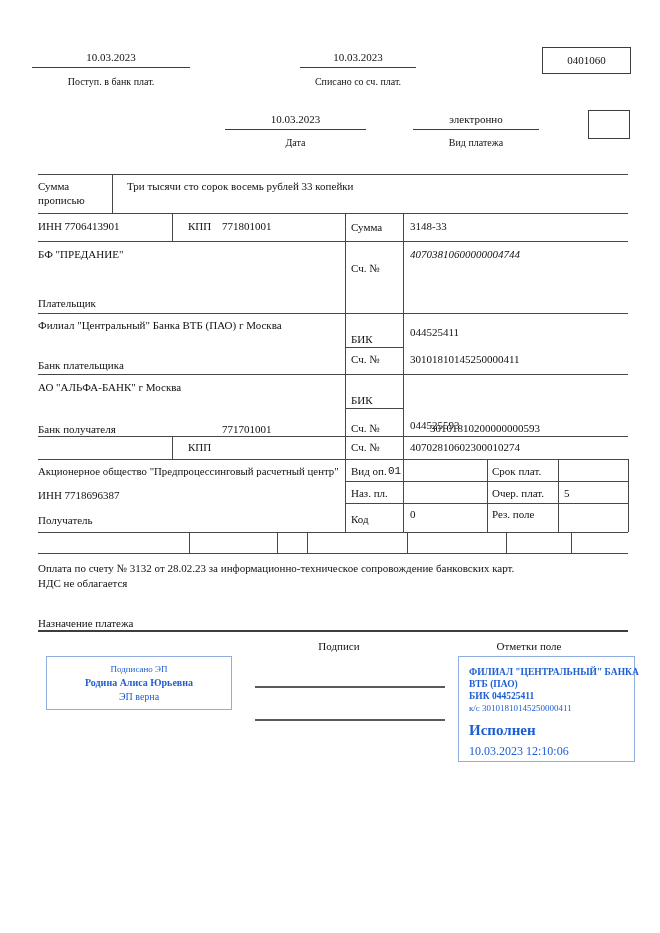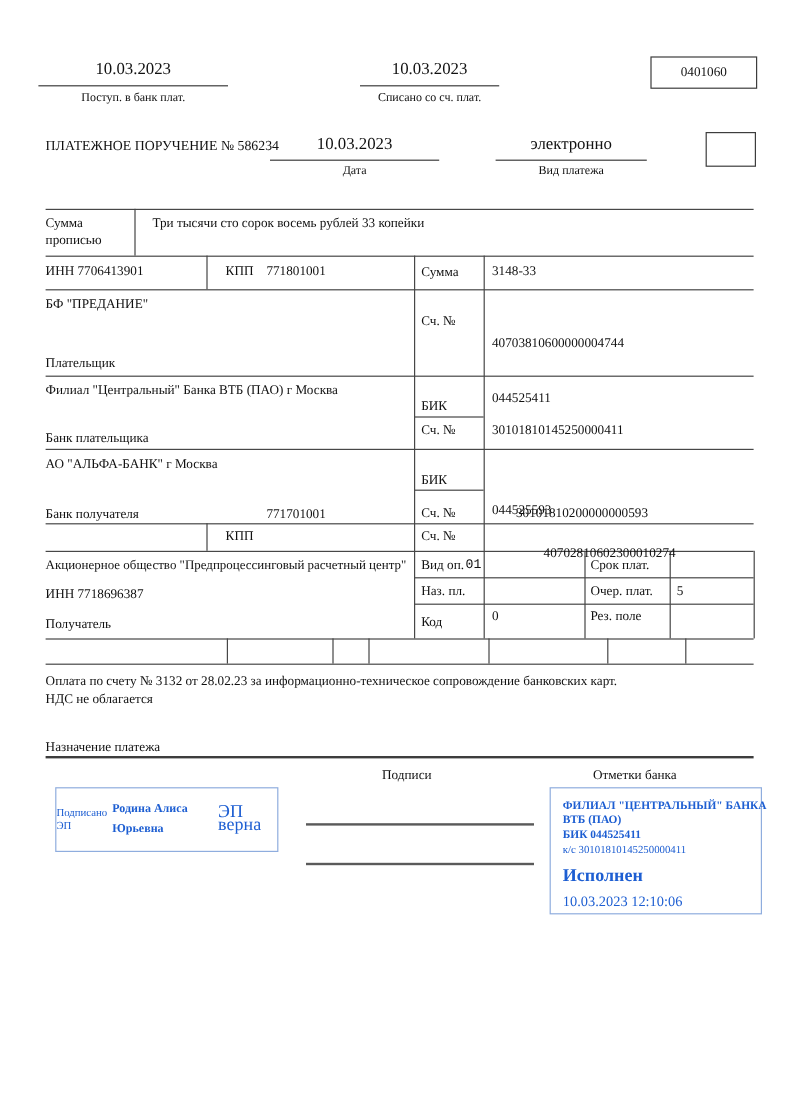--- a/index.html
+++ b/index.html
@@ -7,33 +7,33 @@
     position:relative;
     width:660px;height:933px;
     background:#ffffff;
     font-family:"Liberation Serif","DejaVu Serif",serif;
     color:#111111;
     overflow:hidden;
   }
   .t{position:absolute;font-size:11px;line-height:13px;white-space:nowrap;}
   .small{font-size:10px;}
   .center{text-align:center;}
-  .ufield{position:absolute;text-align:center;font-size:14px;
+  .ufield{position:absolute;text-align:center;font-size:11px;
           border-bottom:1px solid #3d3d3d;padding-bottom:4px;}
   .box{position:absolute;border:1px solid #3d3d3d;box-sizing:border-box;}
   .hline{position:absolute;height:1px;background:#474747;}
   .vline{position:absolute;width:1px;background:#474747;}
   .rule2{position:absolute;height:2px;background:#3d3d3d;}
   .sigline{position:absolute;height:2px;background:#5a5a5a;}
   .stamp{position:absolute;border:1px solid #8fadde;box-sizing:border-box;
          color:#1d5ed2;font-family:"Liberation Serif","DejaVu Serif",serif;}
-  .sig-stamp{display:flex;flex-direction:row;align-items:center;justify-content:center;}
+  .sig-stamp{display:flex;flex-direction:column;align-items:center;justify-content:center;}
   .sig-stamp .s1{font-size:9px;line-height:11px;}
   .sig-stamp .s2{font-size:10px;line-height:16px;font-weight:bold;}
-  .sig-stamp .s3{font-size:15px;line-height:11px;}
+  .sig-stamp .s3{font-size:10px;line-height:11px;}
   .bank-stamp{padding:9px 10px;box-sizing:border-box;}
   .bank-stamp .b{font-size:9.5px;line-height:12px;font-weight:bold;white-space:nowrap;}
   .bank-stamp .r{font-size:9px;line-height:13px;white-space:nowrap;}
   .bank-stamp .status{font-size:15px;line-height:18px;font-weight:bold;margin-top:6px;}
   .bank-stamp .dt{font-size:12px;line-height:15px;margin-top:5px;}
 </style>
 </head>
 <body>
 
 <div class="page">
@@ -41,21 +41,20 @@
   <div class="ufield" style="left:32px;top:51px;width:158px;">10.03.2023</div>
   <div class="t small center" style="left:32px;top:75px;width:158px;">Поступ. в банк плат.</div>
 
   <div class="ufield" style="left:300px;top:51px;width:116px;">10.03.2023</div>
   <div class="t small center" style="left:300px;top:75px;width:116px;">Списано со сч. плат.</div>
 
   <div class="box" style="left:542px;top:47px;width:89px;height:27px;">
     <div class="t center" style="left:0;top:6px;width:87px;">0401060</div>
   </div>
 
-  <div class="t" style="left:38px;top:116px;font-size:11.5px;">ПЛАТЕЖНОЕ ПОРУЧЕНИЕ № 586234</div>
   <div class="ufield" style="left:225px;top:113px;width:141px;">10.03.2023</div>
   <div class="t small center" style="left:225px;top:136px;width:141px;">Дата</div>
   <div class="ufield" style="left:413px;top:113px;width:126px;">электронно</div>
   <div class="t small center" style="left:413px;top:136px;width:126px;">Вид платежа</div>
   <div class="box" style="left:588px;top:110px;width:42px;height:29px;"></div>
 
   <div class="hline" style="left:38px;top:174px;width:590px;"></div>
   <div class="hline" style="left:38px;top:213px;width:590px;"></div>
   <div class="hline" style="left:38px;top:241px;width:590px;"></div>
   <div class="hline" style="left:38px;top:313px;width:590px;"></div>
@@ -90,41 +89,41 @@
 
   <div class="t" style="left:38px;top:220px;">ИНН 7706413901</div>
   <div class="t" style="left:188px;top:220px;">КПП</div>
   <div class="t" style="left:222px;top:220px;">771801001</div>
   <div class="t" style="left:351px;top:221px;">Сумма</div>
   <div class="t" style="left:410px;top:220px;">3148-33</div>
 
   <div class="t" style="left:38px;top:248px;">БФ "ПРЕДАНИЕ"</div>
   <div class="t" style="left:38px;top:297px;">Плательщик</div>
   <div class="t" style="left:351px;top:262px;">Сч. №</div>
-  <div class="t" style="left:410px;top:280px;">40703810600000004744</div>
+  <div class="t" style="left:410px;top:248px;font-style:italic;">40703810600000004744</div>
 
   <div class="t" style="left:38px;top:319px;">Филиал "Центральный" Банка ВТБ (ПАО) г Москва</div>
   <div class="t" style="left:38px;top:359px;">Банк плательщика</div>
   <div class="t" style="left:351px;top:333px;">БИК</div>
   <div class="t" style="left:410px;top:326px;">044525411</div>
   <div class="t" style="left:351px;top:353px;">Сч. №</div>
   <div class="t" style="left:410px;top:353px;">30101810145250000411</div>
 
   <div class="t" style="left:38px;top:381px;">АО "АЛЬФА-БАНК" г Москва</div>
   <div class="t" style="left:38px;top:423px;">Банк получателя</div>
   <div class="t" style="left:351px;top:394px;">БИК</div>
   <div class="t" style="left:410px;top:391px;margin-top:28px;">044525593</div>
   <div class="t" style="left:351px;top:422px;">Сч. №</div>
   <div class="t" style="left:430px;top:422px;">30101810200000000593</div>
 
   <div class="t" style="left:38px;top:441px;margin-top:48px;">ИНН 7718696387</div>
   <div class="t" style="left:188px;top:441px;">КПП</div>
   <div class="t" style="left:222px;top:423px;">771701001</div>
   <div class="t" style="left:351px;top:441px;">Сч. №</div>
-  <div class="t" style="left:410px;top:455px;margin-left:43px;">40702810602300010274</div>
+  <div class="t" style="left:410px;top:441px;">40702810602300010274</div>
 
   <div class="t" style="left:38px;top:465px;font-size:10.8px;">Акционерное общество "Предпроцессинговый расчетный центр"</div>
   <div class="t" style="left:38px;top:514px;">Получатель</div>
 
   <div class="t" style="left:351px;top:465px;">Вид оп.</div>
   <div class="t" style="left:388px;top:465px;font-family:Liberation Mono, monospace;">01</div>
   <div class="t" style="left:492px;top:465px;">Срок плат.</div>
   <div class="t" style="left:564px;top:465px;"></div>
 
   <div class="t" style="left:351px;top:487px;">Наз. пл.</div>
@@ -136,21 +135,21 @@
   <div class="t" style="left:410px;top:508px;">0</div>
   <div class="t" style="left:492px;top:508px;">Рез. поле</div>
   <div class="t" style="left:578px;top:508px;"></div>
 
   <div class="t" style="left:38px;top:562px;">Оплата по счету № 3132 от 28.02.23 за информационно-техническое сопровождение банковских карт.</div>
   <div class="t" style="left:38px;top:577px;">НДС не облагается</div>
   <div class="t" style="left:38px;top:617px;">Назначение платежа</div>
   <div class="rule2" style="left:38px;top:630px;width:590px;"></div>
 
   <div class="t center" style="left:289px;top:640px;width:100px;">Подписи</div>
-  <div class="t center" style="left:464px;top:640px;width:130px;">Отметки банка</div>
+  <div class="t center" style="left:464px;top:640px;width:130px;">Отметки поле</div>
 
   <div class="stamp sig-stamp" style="left:46px;top:656px;width:186px;height:54px;">
     <div class="s1">Подписано ЭП</div>
     <div class="s2">Родина Алиса Юрьевна</div>
     <div class="s3">ЭП верна</div>
   </div>
 
   <div class="sigline" style="left:255px;top:686px;width:190px;"></div>
   <div class="sigline" style="left:255px;top:719px;width:190px;"></div>
 

